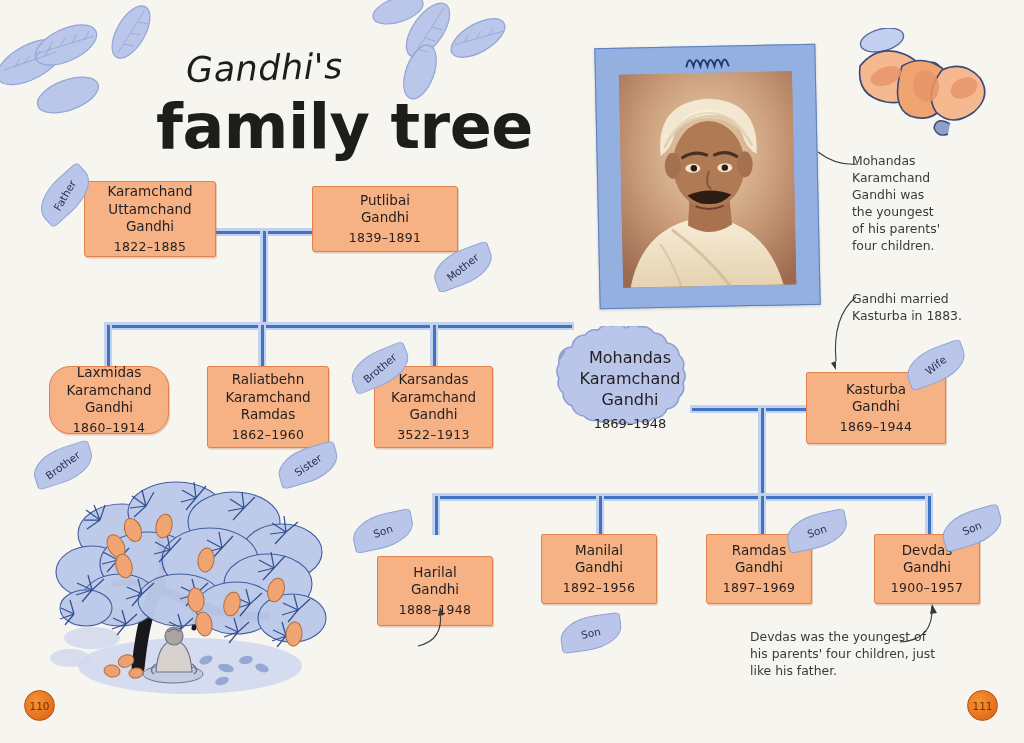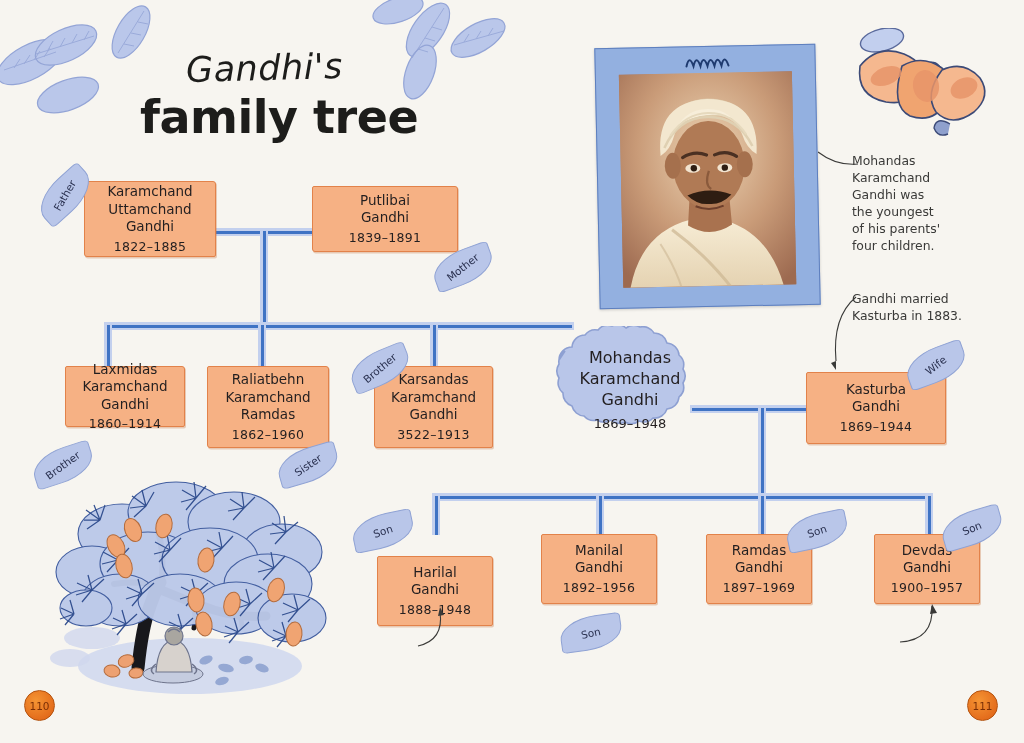--- a/index.html
+++ b/index.html
@@ -13,23 +13,23 @@
 
   
   .title-script{
     position:absolute;left:186px;top:48px;
     font-family:"DejaVu Sans", sans-serif;
     font-size:35px;font-weight:400;color:#1d1d1b;
     letter-spacing:.5px;transform:rotate(-1.4deg);
     font-style:italic;
   }
   .title-bold{
-    position:absolute;left:140px;top:90px;
-    font-family:"DejaVu Sans", sans-serif;
-    font-size:46px;font-weight:700;color:#1d1d1b;
+    position:absolute;left:156px;top:90px;
+    font-family:"DejaVu Sans", sans-serif;
+    font-size:62px;font-weight:700;color:#1d1d1b;
     letter-spacing:-.5px;
   }
 
   
   .nodebox{
     position:absolute;
     background:#f6b184;
     border:1.6px solid #e2824a;
     box-sizing:border-box;
     display:flex;flex-direction:column;
@@ -279,21 +279,21 @@
 
   <div class="nodebox" style="left:312px;top:186px;width:146px;height:66px;">
     <div class="nm" style="white-space:pre-line">Putlibai
 Gandhi</div>
     <div class="yr">1839–1891</div>
   </div>
   <div class="leaf" style="left:432px;top:250px;transform:rotate(-20deg);">
     <span>Mother</span>
   </div>
 
-  <div class="nodebox" style="left:65px;top:366px;width:120px;height:61px;">
+  <div class="nodebox" style="left:49px;top:366px;width:120px;height:68px;border-radius:21px;">
     <div class="nm" style="white-space:pre-line">Laxmidas
 Karamchand
 Gandhi</div>
     <div class="yr">1860–1914</div>
   </div>
   <div class="leaf" style="left:32px;top:448px;transform:rotate(-18deg);">
     <span>Brother</span>
   </div>
 
   <div class="nodebox" style="left:207px;top:366px;width:122px;height:82px;">
@@ -397,20 +397,23 @@
 
   <svg class="abs" style="left:414px;top:606px;" width="40" height="42" viewBox="0 0 40 42">
     <path d="M4 40 q26 -6 22 -34" stroke="#3a3a38" stroke-width="1.1" fill="none"></path>
     <path d="M24 10 l2 -9 l4 8z" fill="#3a3a38"></path>
   </svg>
 
   <svg class="abs" style="left:898px;top:604px;" width="46" height="44" viewBox="0 0 46 44">
     <path d="M2 38 q34 -2 32 -36" stroke="#3a3a38" stroke-width="1.1" fill="none"></path>
     <path d="M32 10 l2 -10 l5 9z" fill="#3a3a38"></path>
   </svg>
+  <div class="anno" style="left:750px;top:628px;width:250px;">Devdas was the youngest of
+his parents' four children, just
+like his father.</div>
 
   <svg class="abs" style="left:30px;top:468px;" width="300" height="232" viewBox="0 0 300 232">
     <ellipse cx="160" cy="198" rx="112" ry="28" fill="#cfd7ee" opacity=".85"></ellipse>
     <ellipse cx="62" cy="170" rx="28" ry="11" fill="#cfd7ee" opacity=".8"></ellipse>
     <ellipse cx="40" cy="190" rx="20" ry="9" fill="#cfd7ee" opacity=".8"></ellipse>
 
     <path d="M108 200 q4 -40 12 -62 q4 -12 10 -24" stroke="#18181c" stroke-width="13" fill="none" stroke-linecap="round"></path>
     <path d="M126 120 q28 12 58 22 q26 8 52 6" stroke="#18181c" stroke-width="9" fill="none" stroke-linecap="round"></path>
     <path d="M126 118 q-22 -6 -42 -2" stroke="#18181c" stroke-width="6" fill="none" stroke-linecap="round"></path>
     <path d="M160 132 q8 16 4 28" stroke="#18181c" stroke-width="5" fill="none" stroke-linecap="round"></path>

